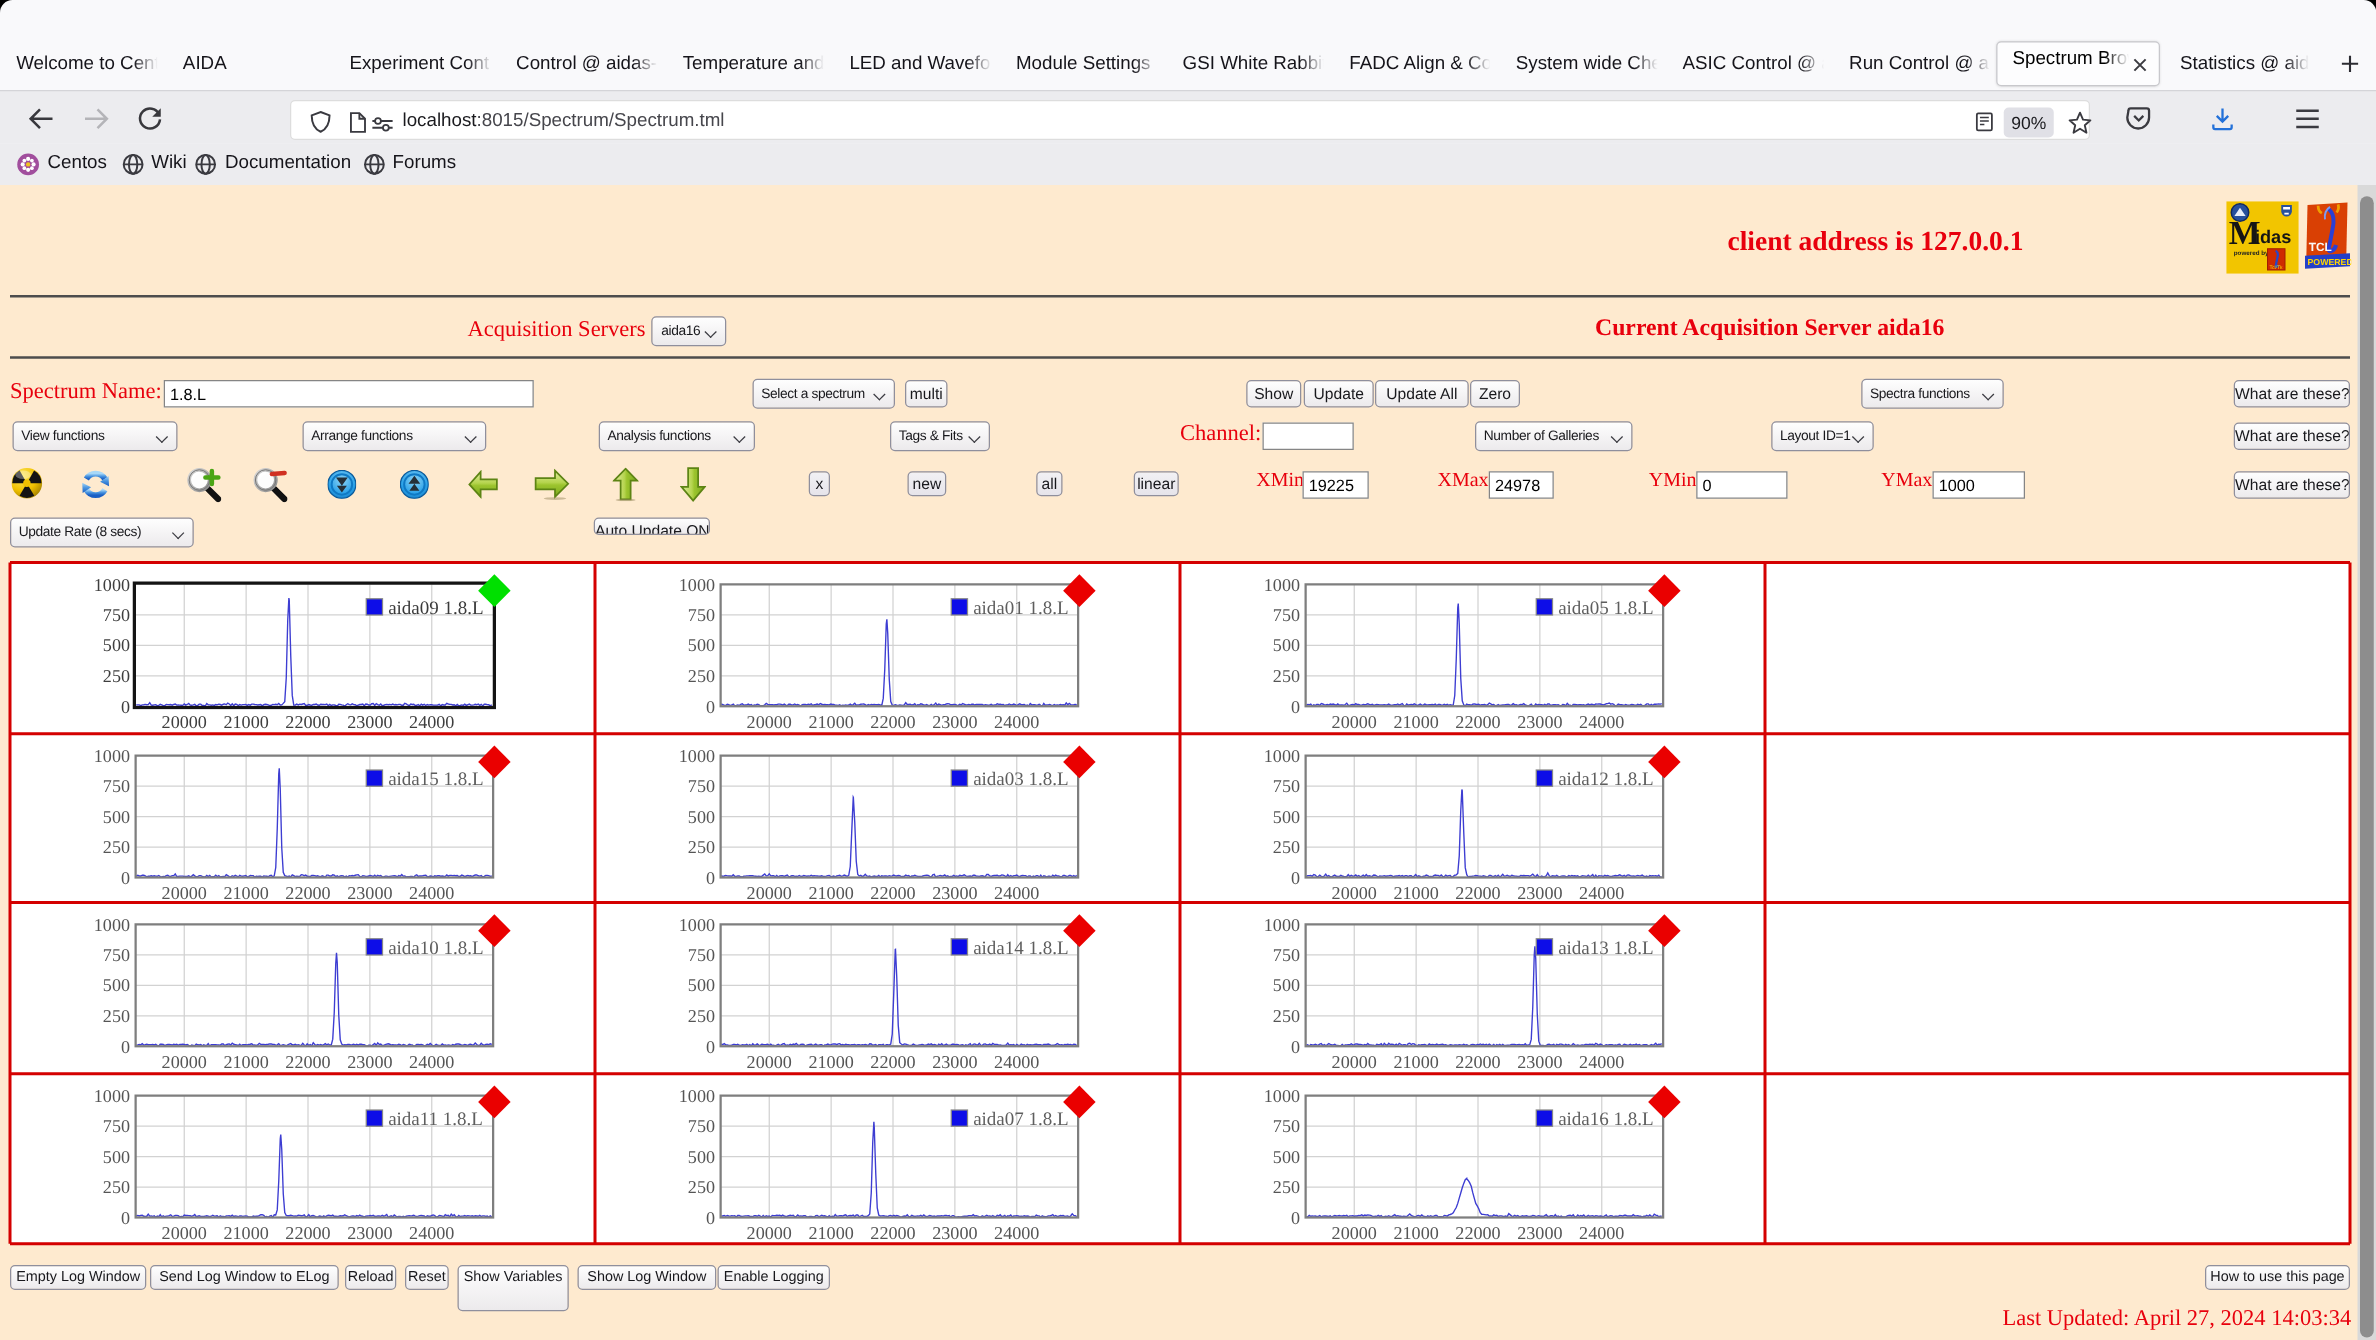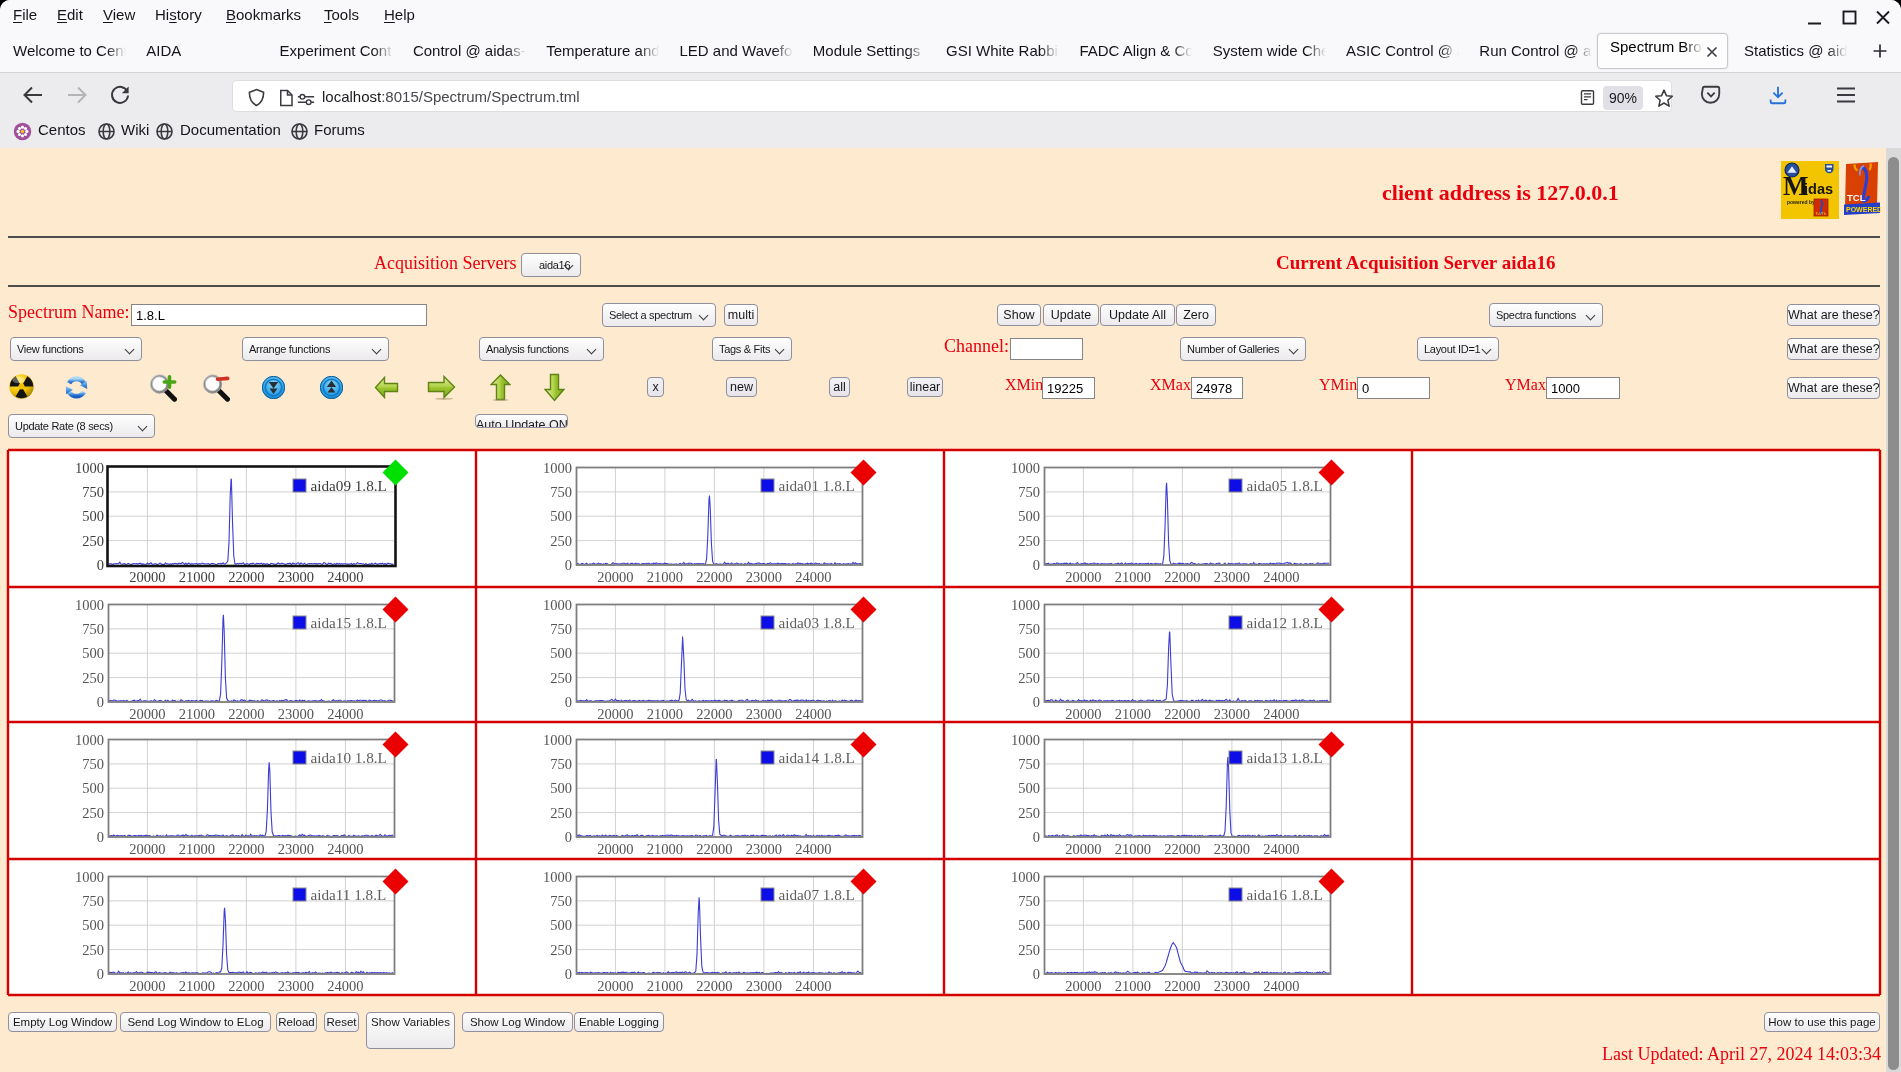--- a/index.html
+++ b/index.html
@@ -21,34 +21,20 @@
 .btn2{height:20px;line-height:18px;background:linear-gradient(#f2f1f4,#e6e4ea);}
 .sel{position:absolute;height:24px;background:linear-gradient(#fefefe,#eceaec);border:1px solid #8f8f9d;border-radius:4px;font-size:11px;color:#18181c;line-height:22px;padding:0 17px 0 6px;white-space:nowrap;overflow:hidden;letter-spacing:-0.3px}
 .sel:after{content:"";position:absolute;right:8px;top:7.5px;width:6px;height:6px;border-right:1.7px solid #3a3a40;border-bottom:1.7px solid #3a3a40;transform:rotate(45deg)}
 .hr{position:absolute;left:8px;width:1872px;height:2px;background:#4d4d4d}
 #scroll{position:absolute;right:0;top:148px;width:15px;height:924px;background:#d9d9d9}
 #thumb{position:absolute;right:2px;top:9px;width:11px;height:913px;background:#8d8d8d;border-radius:6px}
 svg text{white-space:pre}
 </style></head><body>
 <div id="root">
 
-<div id="menubar">
-<span class="mi" style="left:13px"><u>F</u>ile</span>
-<span class="mi" style="left:57px"><u>E</u>dit</span>
-<span class="mi" style="left:103px"><u>V</u>iew</span>
-<span class="mi" style="left:155px">Hi<u>s</u>tory</span>
-<span class="mi" style="left:226px"><u>B</u>ookmarks</span>
-<span class="mi" style="left:324px"><u>T</u>ools</span>
-<span class="mi" style="left:384px"><u>H</u>elp</span>
-<svg width="110" height="24" style="position:absolute;left:1798px;top:6px" viewBox="0 0 110 24">
-        <path d="M10 17.5H23" stroke="#1c1b22" stroke-width="1.9"></path>
-        <rect x="45.5" y="5.5" width="12" height="12" fill="none" stroke="#1c1b22" stroke-width="1.9"></rect>
-        <path d="M79 5.5 L91 17.5 M91 5.5 L79 17.5" stroke="#1c1b22" stroke-width="1.9"></path>
-      </svg>
-</div>
 <div id="tabbar">
       <span class="tab" style="left:13px">Welcome to Cent<span class="tabfade" style="background:linear-gradient(90deg,rgba(249,249,251,0),#f9f9fb 80%)"></span></span>
       <span class="tab" style="left:146.3px">AIDA<span class="tabfade" style="background:linear-gradient(90deg,rgba(249,249,251,0),#f9f9fb 80%)"></span></span>
       <span class="tab" style="left:279.6px">Experiment Cont<span class="tabfade" style="background:linear-gradient(90deg,rgba(249,249,251,0),#f9f9fb 80%)"></span></span>
       <span class="tab" style="left:412.90000000000003px">Control @ aidas-<span class="tabfade" style="background:linear-gradient(90deg,rgba(249,249,251,0),#f9f9fb 80%)"></span></span>
       <span class="tab" style="left:546.2px">Temperature and<span class="tabfade" style="background:linear-gradient(90deg,rgba(249,249,251,0),#f9f9fb 80%)"></span></span>
       <span class="tab" style="left:679.5px">LED and Wavefor<span class="tabfade" style="background:linear-gradient(90deg,rgba(249,249,251,0),#f9f9fb 80%)"></span></span>
       <span class="tab" style="left:812.8px">Module Settings <span class="tabfade" style="background:linear-gradient(90deg,rgba(249,249,251,0),#f9f9fb 80%)"></span></span>
       <span class="tab" style="left:946.0999999999999px">GSI White Rabbit<span class="tabfade" style="background:linear-gradient(90deg,rgba(249,249,251,0),#f9f9fb 80%)"></span></span>
       <span class="tab" style="left:1079.3999999999999px">FADC Align &amp; Co<span class="tabfade" style="background:linear-gradient(90deg,rgba(249,249,251,0),#f9f9fb 80%)"></span></span>
@@ -170,21 +156,21 @@
         <path d="M19 6 c5.5 2.5 5.5 11 4 16.5 l-3 15.5 c-.8 4 4.8 1.8 5.8-3" stroke="#2a3fd4" stroke-width="3.2" fill="none"></path>
         <path d="M21 4.5 c-3 1.8-4.8 5.8-4 10" stroke="#7d9bf0" stroke-width="1.6" fill="none"></path>
         <path d="M11.5 3.5 c0 3 1.2 5 3 6 M27.5 2.5 c.8 3 0 5-1.2 6.5" stroke="#f0a000" stroke-width="2.2" fill="none"></path>
         <text x="4" y="40" font-family="Liberation Sans" font-size="9.5" font-weight="bold" fill="#f8f8f8">TCL</text>
         <polygon points="1,43.5 37,41.5 37,52 1,54" fill="#2440c8"></polygon>
         <text x="3" y="51" font-family="Liberation Sans" font-size="7px" font-weight="bold" fill="#ffd700">POWERED</text>
       </svg>
       <div class="hr" style="top:88px"></div>
       <div class="hr" style="top:137px"></div>
       <div class="serif red" style="position:absolute;left:374px;top:105px;font-size:18px">Acquisition Servers</div>
-      <div class="sel" style="left:521px;top:105px;width:60px;padding-left:17px">aida16</div>
+      <div class="sel" style="left:521px;top:105px;width:60px;padding-left:7px">aida16</div>
       <div class="serif red" style="position:absolute;left:1276px;top:104px;font-size:19px;font-weight:bold">Current Acquisition Server aida16</div>
       <div class="serif red" style="position:absolute;left:8px;top:154px;font-size:18px">Spectrum Name:</div>
       <input class="tx" style="left: 131px; top: 156px; width: 296px;" value="1.8.L">
       <div class="sel" style="left:602px;top:155px;width:114px">Select a spectrum</div>
       <div class="btn" style="left:724px;top:156px;width:34px">multi</div>
       <div class="btn" style="left:997px;top:156px;width:44px">Show</div>
       <div class="btn" style="left:1043px;top:156px;width:56px">Update</div>
       <div class="btn" style="left:1100px;top:156px;width:75px">Update All</div>
       <div class="btn" style="left:1176px;top:156px;width:40px">Zero</div>
       <div class="sel" style="left:1489px;top:155px;width:114px">Spectra functions</div>

